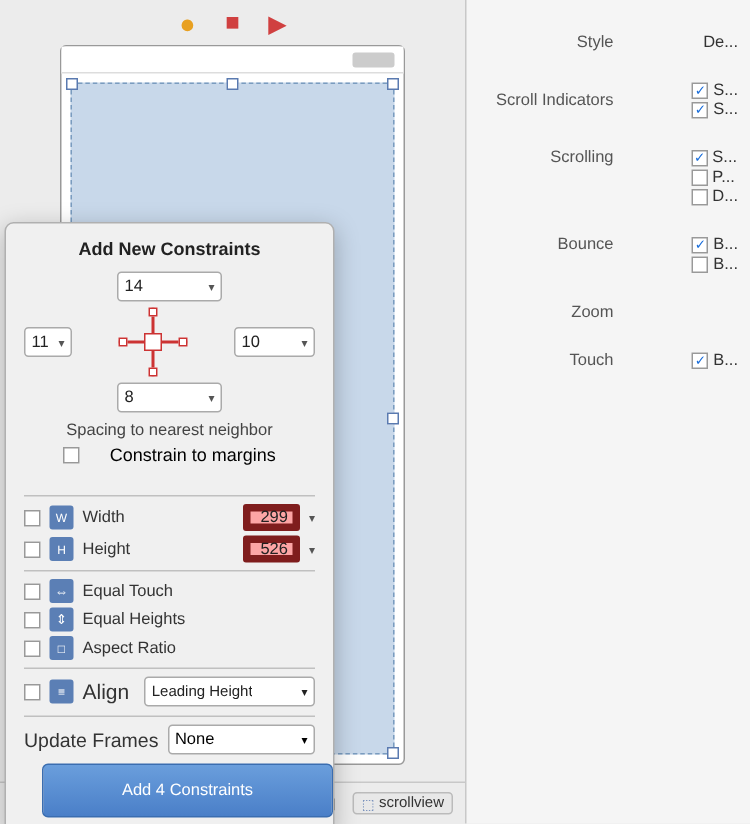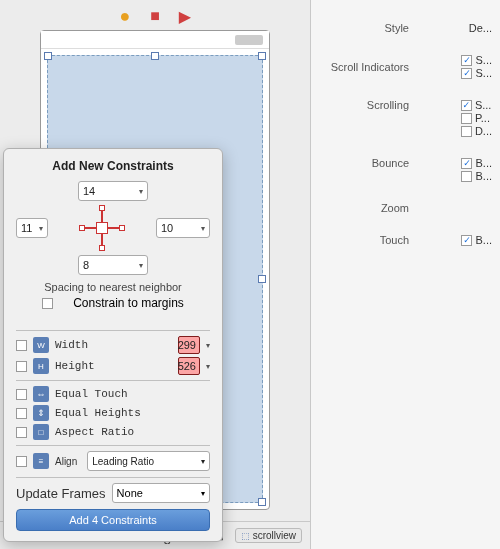--- a/index.html
+++ b/index.html
@@ -355,28 +355,27 @@
       justify-content: center;
       color: white;
       font-size: 8px;
       flex-shrink: 0;
     }
 
     .dim-label {
       flex: 1;
       font-size: 11px;
       color: #333;
-      font-family: Liberation Mono, monospace;
     }
 
     .dim-value {
-      width: 22px;
+      width: 38px;
       height: 18px;
       background: #fca5a5;
-      border: 1px solid #7f1d1d;
+      border: 5px solid #7f1d1d;
       border-radius: 2px;
       text-align: right;
       font-size: 11px;
       padding-right: 3px;
       display: flex;
       align-items: center;
       justify-content: flex-end;
       color: #222;
     }
 
@@ -447,30 +446,31 @@
       border-radius: 3px;
       font-size: 11px;
       padding: 0 4px;
       display: flex;
       align-items: center;
       justify-content: space-between;
     }
 
     .add-btn {
       width: 100%;
-      height: 22px;
+      height: 36px;
       background: linear-gradient(to bottom, #6a9edc, #4a7fc8);
       border: 1px solid #3a6db0;
       border-radius: 4px;
       color: white;
       font-size: 11px;
       display: flex;
       align-items: center;
       justify-content: center;
       cursor: pointer;
+      margin-left: 12px;
     }
 
     
     .bottom-toolbar {
       position: absolute;
       bottom: 0;
       left: 0;
       right: 0;
       height: 28px;
       background: #ececec;
@@ -692,23 +692,23 @@
     <span class="dim-checkbox"></span>
     <span class="equal-icon" style="font-size:8px;">□</span>
     <span class="dim-label">Aspect Ratio</span>
   </div>
 
   <div class="popup-divider"></div>
 
   <div class="align-row">
     <span class="dim-checkbox"></span>
     <span class="equal-icon" style="font-size:8px;">≡</span>
-    <span style="font-size:10px; color:#333; margin-right:4px;">Align</span>
+    <span style="font-size:14px; color:#333; margin-right:4px;">Align</span>
     <div class="align-select">
-      <span style="font-size:10px; white-space:nowrap; overflow:hidden;">Leading Ratio</span>
+      <span style="font-size:10px; white-space:nowrap; overflow:hidden;">Leading Height</span>
       <span style="font-size:8px;">▾</span>
     </div>
   </div>
 
   <div class="popup-divider"></div>
 
   <div class="update-frames-row">
     <span class="update-label">Update Frames</span>
     <div class="update-select">
       <span>None</span>

